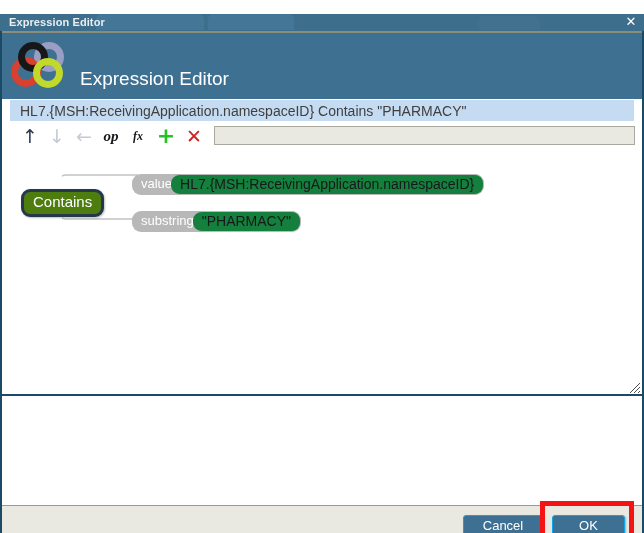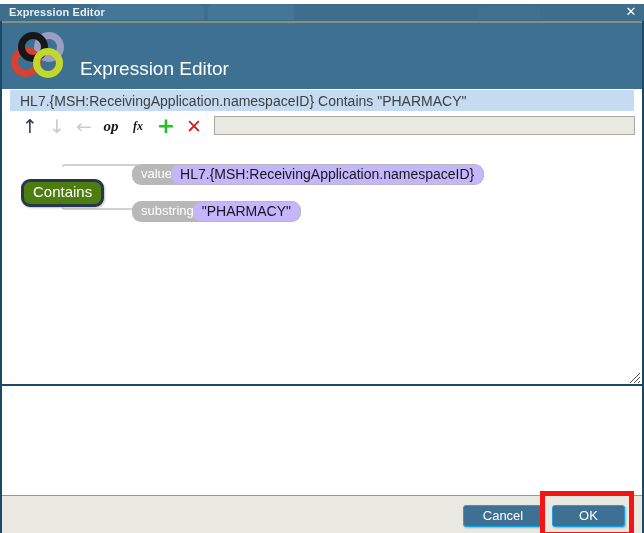--- a/index.html
+++ b/index.html
@@ -11,21 +11,21 @@
     width: 644px;
     height: 533px;
     font-family: "Liberation Sans", sans-serif;
     overflow: hidden;
     position: relative;
   }
 
   
   #window {
     position: absolute;
-    left: 0; top: 4px;
+    left: 0; top: 14px;
     width: 644px;
     height: 382px;
     background: #ffffff;
     box-sizing: border-box;
   }
 
   
   #tabstrip {
     position: absolute;
     left: 0; top: 0;
@@ -218,21 +218,21 @@
     background: #b8b8b8;
     color: #ffffff;
     font-size: 13px;
     line-height: 20px;
     padding: 0 8px 0 9px;
     border-radius: 9px 0 0 9px;
     white-space: nowrap;
     cursor: pointer;
   }
   .param-chip {
-    background: #c4b5fd;
+    background: #15803d;
     border: 1px solid #b9b9b9;
     border-left: none;
     color: #16181b;
     font-size: 14px;
     line-height: 19px;
     padding: 0 9px;
     border-radius: 9px;
     margin-left: -9px;
     white-space: nowrap;
     cursor: pointer;

